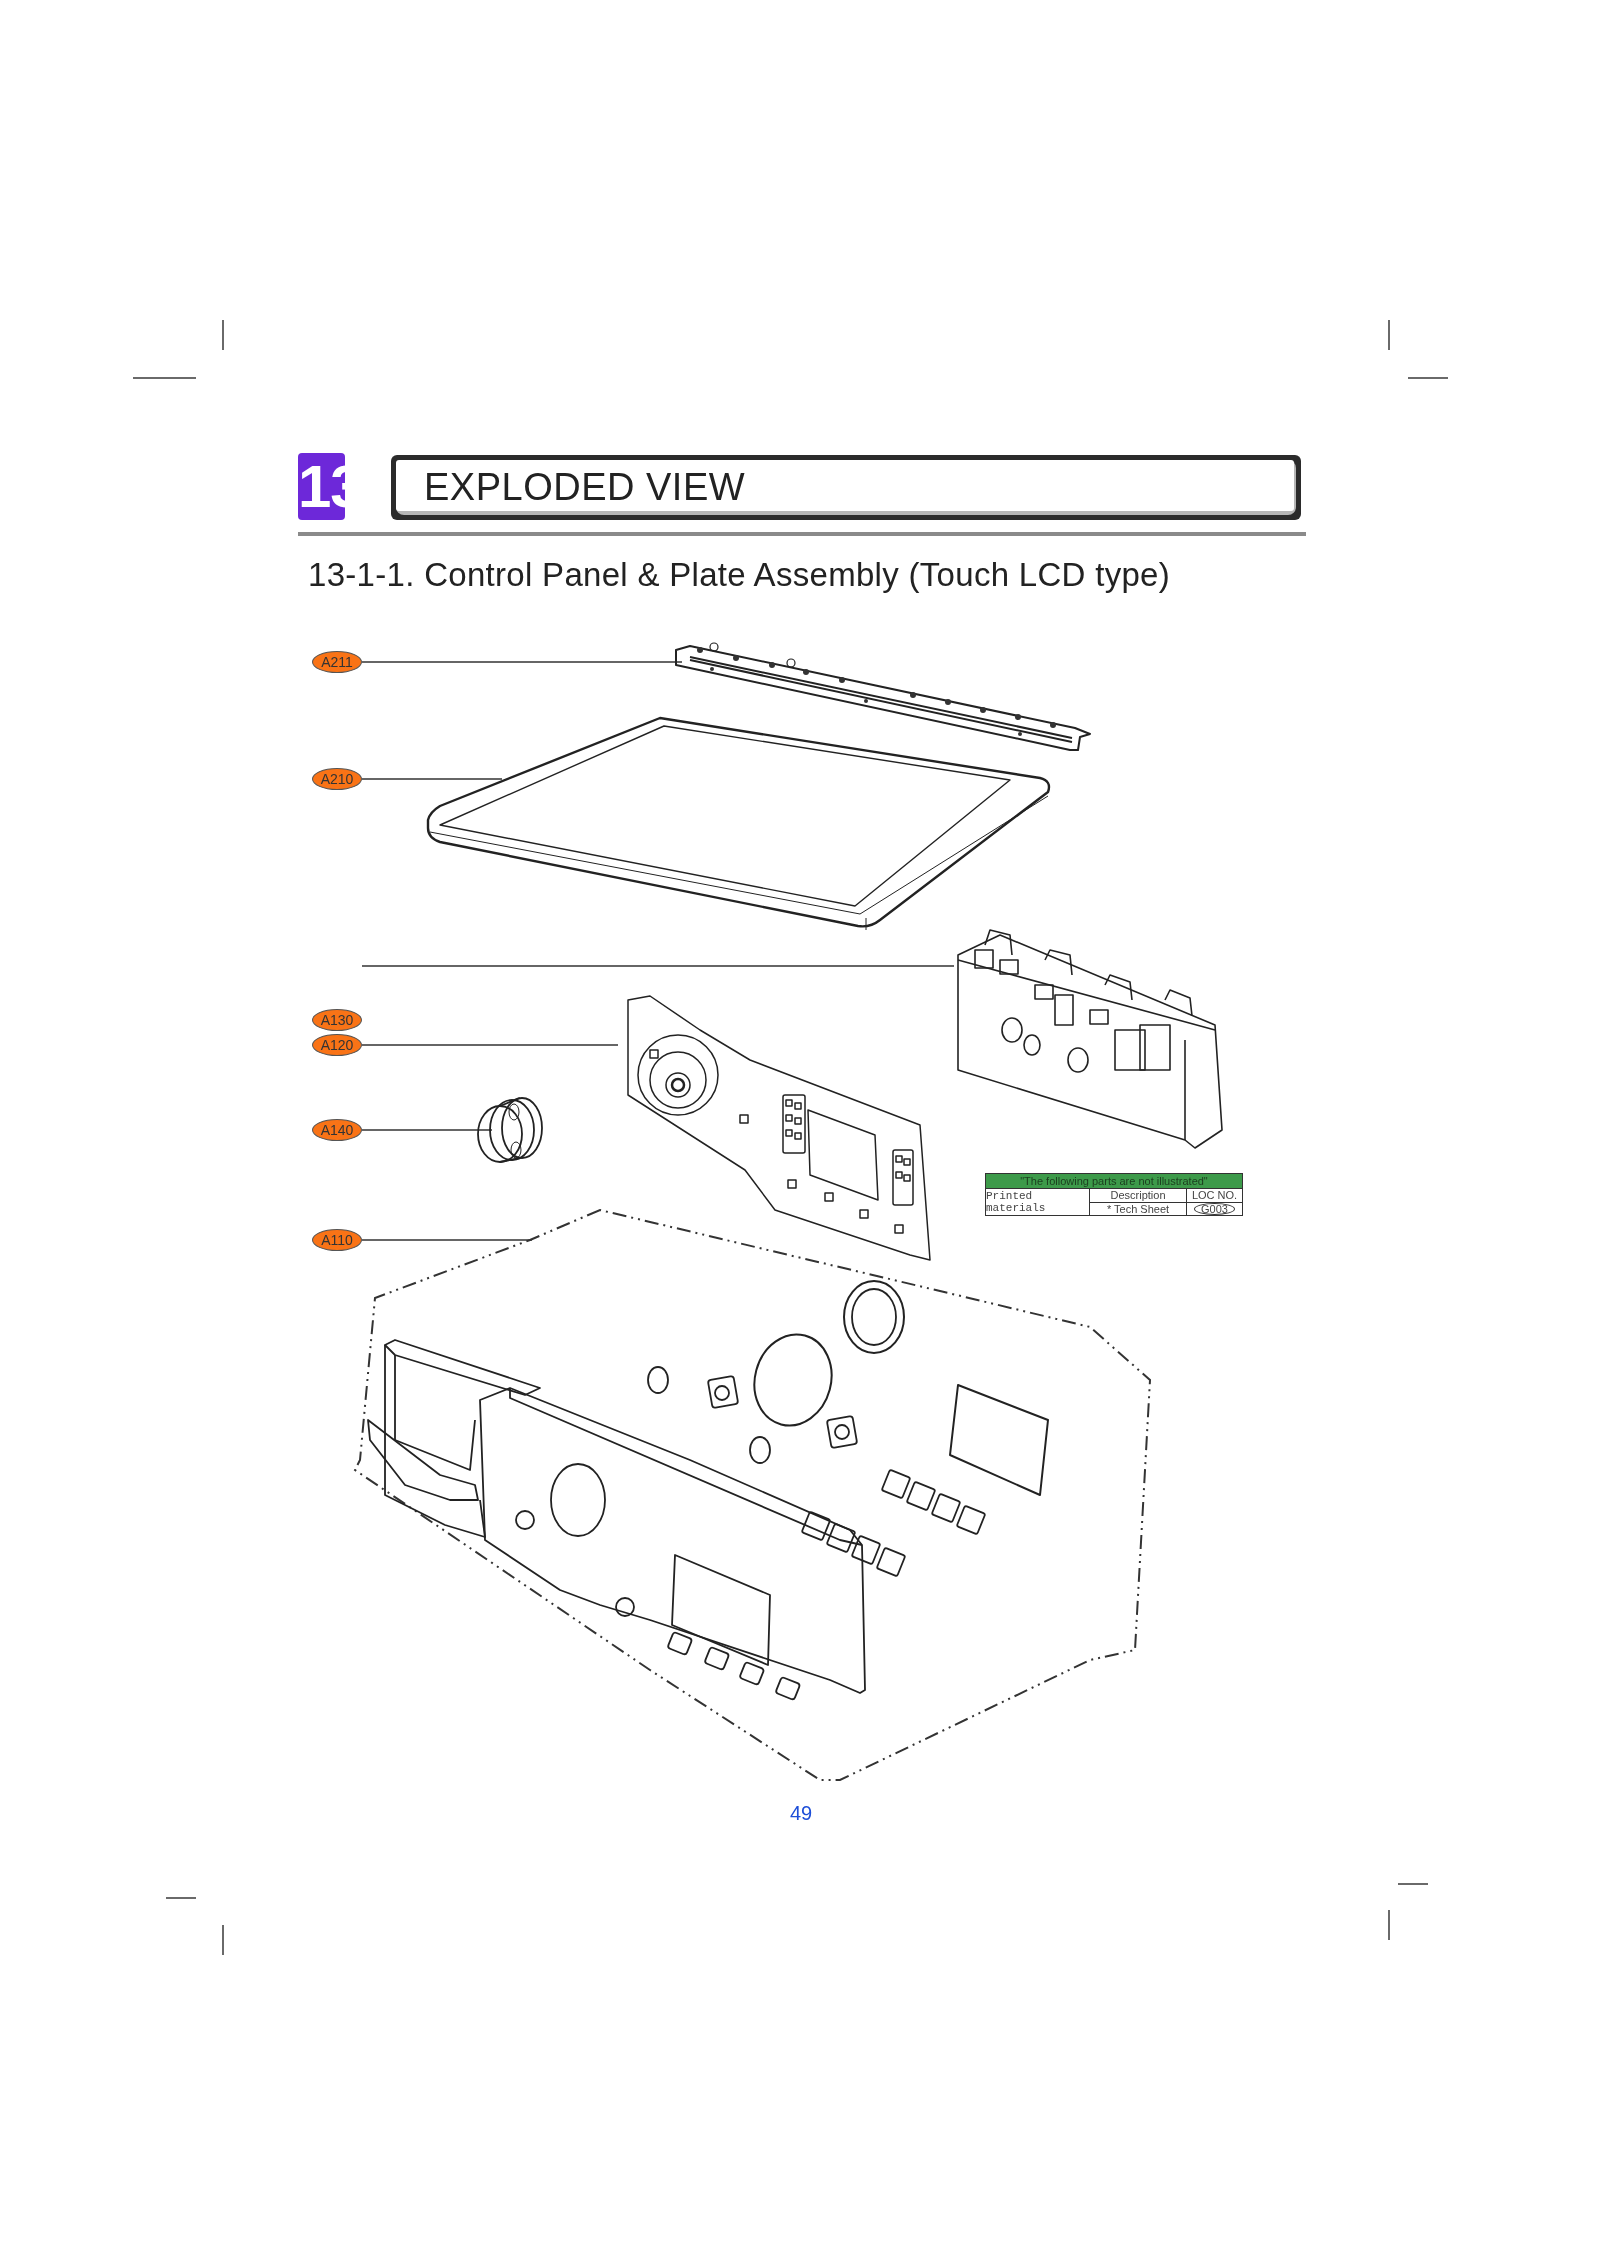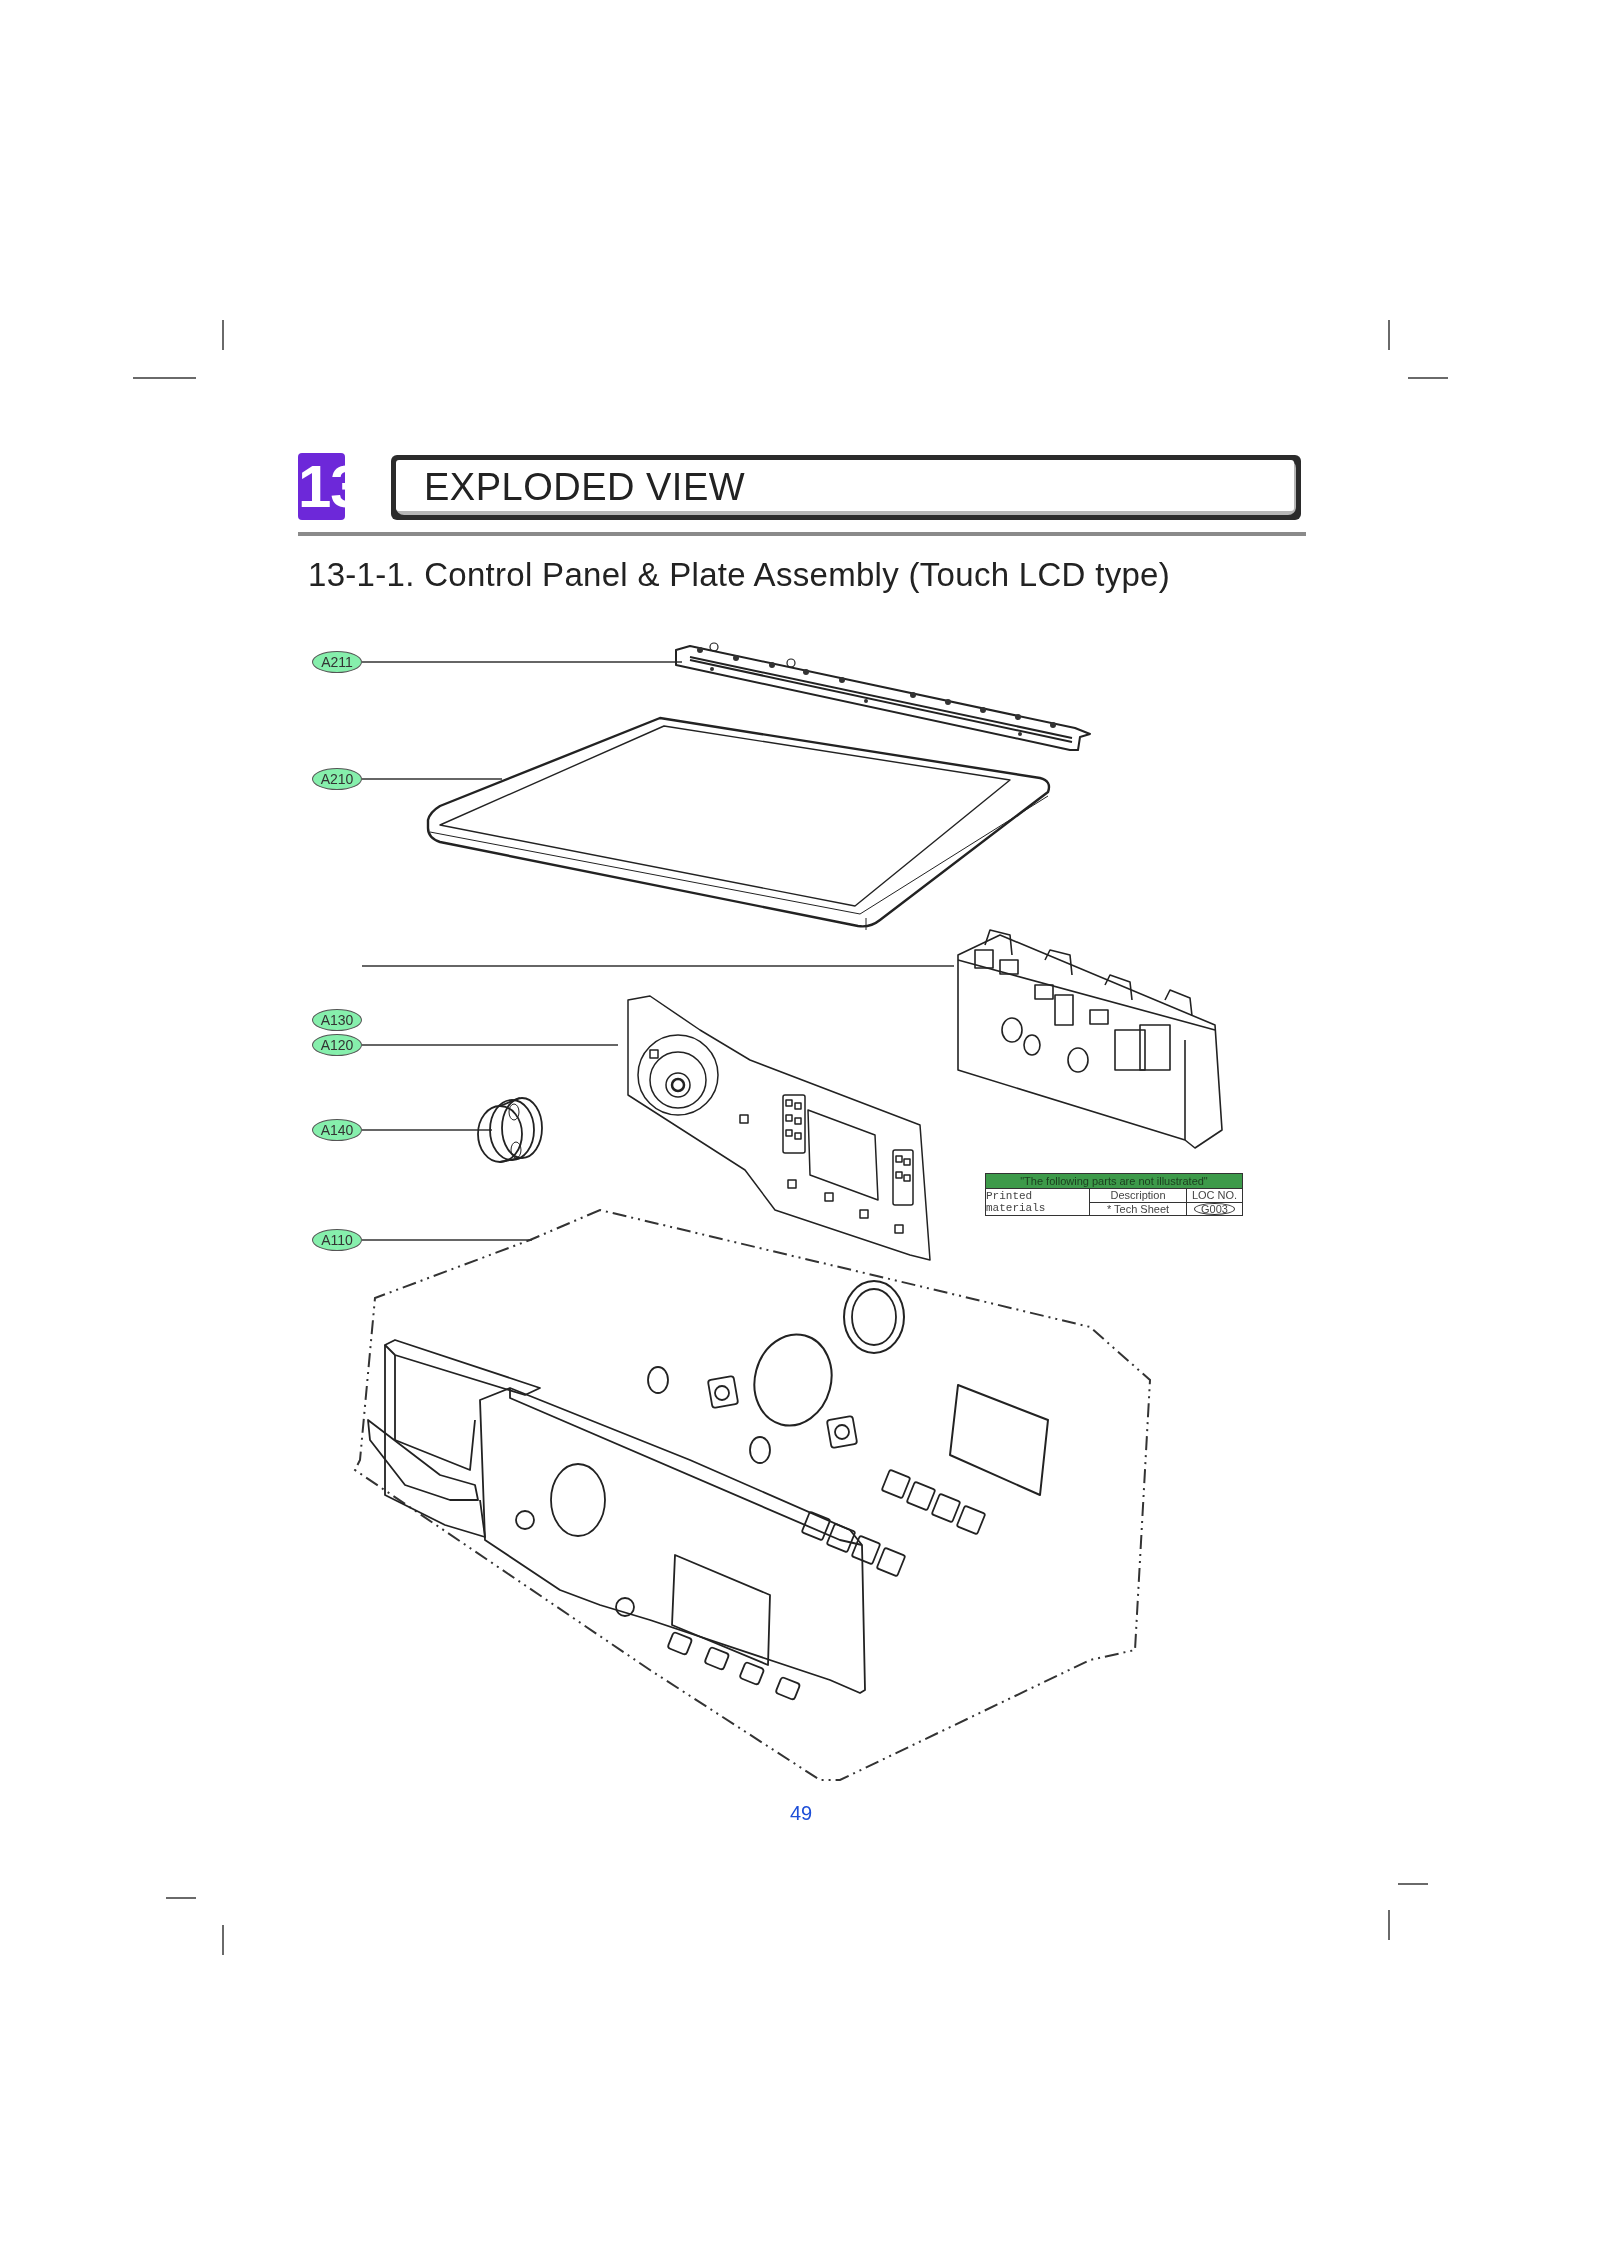--- a/index.html
+++ b/index.html
@@ -11,21 +11,21 @@
   .section-num { position:absolute; left:298px; top:453px; width:47px; height:67px; background:#6d28d9; border-radius:4px;
     color:#fff; font-size:60px; font-weight:bold; text-align:center; line-height:67px; letter-spacing:-1px; }
   .title-box { position:absolute; left:391px; top:455px; width:910px; height:65px; background:#2b2b2b; border-radius:6px; }
   .title-inner { position:absolute; left:5px; top:5px; right:5px; bottom:5px; background:#b6b6b6; border-radius:8px; }
   .title-inner2 { position:absolute; left:0; top:0; right:2px; bottom:4px; background:#fff; border-radius:3px; }
   .title-text { position:absolute; left:28px; top:6px; font-size:38px; color:#222; letter-spacing:0.5px; }
   .rule { position:absolute; left:298px; top:532px; width:1008px; height:4px; background:#8a8a8a; }
   .subtitle { position:absolute; left:308px; top:556px; font-size:33px; color:#222; letter-spacing:0.3px; }
 
   .callout { position:absolute; left:312px; width:48px; height:20px; border:1.5px solid #555; border-radius:50%;
-    font-size:14px; color:#333; text-align:center; line-height:20px; background:#86efac; }
+    font-size:14px; color:#333; text-align:center; line-height:20px; background:#f97316; }
   .leader { position:absolute; height:1.5px; background:#666; }
 
   svg.drawing { position:absolute; left:0; top:0; }
 
   .notes { position:absolute; left:985px; top:1173px; width:256px; border:1.5px solid #333; font-size:11px; }
   .notes .hdr { background:#3d9a4a; color:#1b3d1e; text-align:center; height:14px; line-height:14px; border-bottom:1.5px solid #333; }
   .notes .row { display:flex; height:26px; }
   .notes .cat { width:103px; border-right:1.5px solid #333; display:flex; align-items:center; justify-content:center; color:#444;font-family:Liberation Mono, monospace; }
   .notes .grid { flex:1; display:flex; flex-direction:column; }
   .notes .gr { display:flex; flex:1; }

